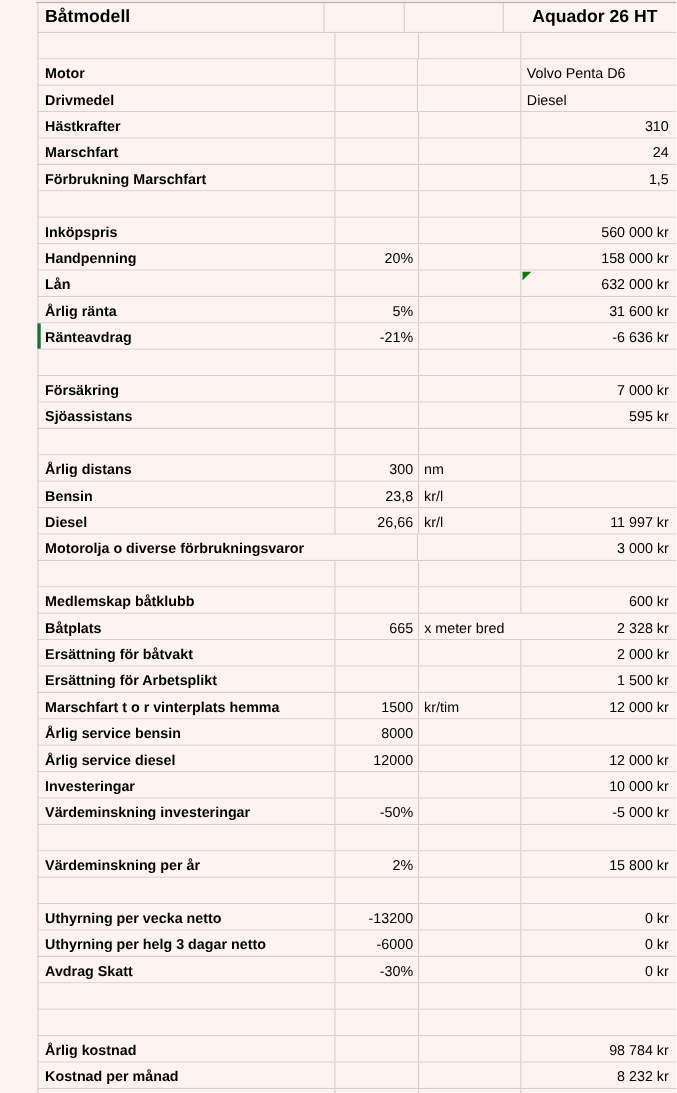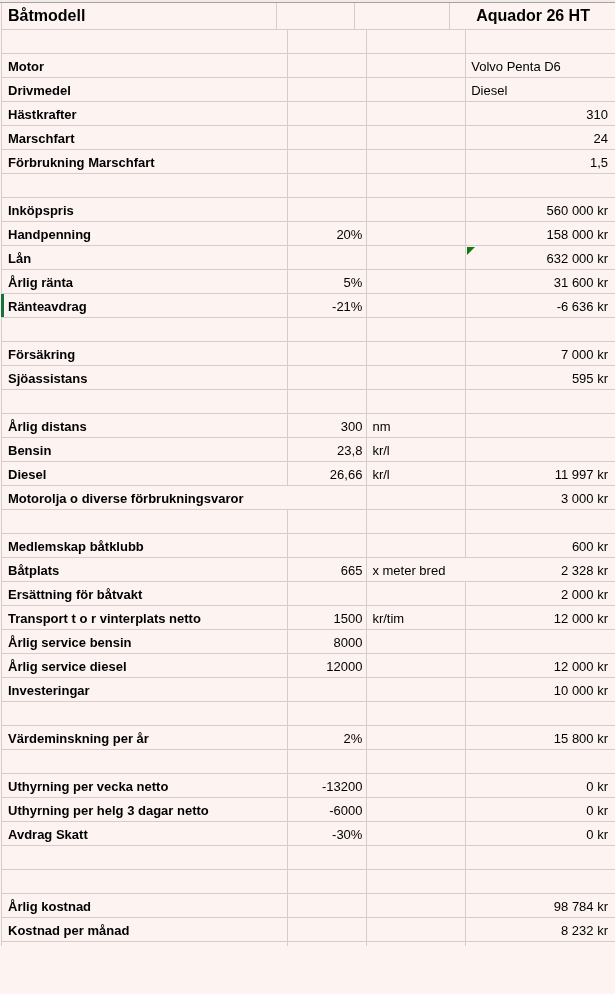--- a/index.html
+++ b/index.html
@@ -11,20 +11,21 @@
     --text:#000000;
   }
   *{box-sizing:border-box;margin:0;padding:0;}
   html,body{background:#fff;}
   body{font-family:"Liberation Sans", sans-serif; color:var(--text);}
   .sheet{
     position:relative;
     width:615px;height:994px;
     background:var(--bg);
     overflow:hidden;
+    padding-left:33px;
   }
   .top-edge{height:3px;background:#f0eae8;border-bottom:1px solid var(--topline);}
   .row{
     display:flex;
     margin-left:1px;
     border-left:1px solid var(--grid);
     border-bottom:1px solid var(--grid);
     height:24px;
     position:relative;
     background:var(--bg);
@@ -214,21 +215,27 @@
         <div class="cell cc">x meter bred</div>
         <div class="cell cd">2 328 kr</div>
       </div>
       <div class="row">
         <div class="cell ca bordered">Ersättning för båtvakt</div>
         <div class="cell cb bordered"></div>
         <div class="cell cc bordered"></div>
         <div class="cell cd">2 000 kr</div>
       </div>
       <div class="row">
-        <div class="cell ca bordered">Transport t o r vinterplats netto</div>
+        <div class="cell ca bordered">Ersättning för Arbetsplikt</div>
+        <div class="cell cb bordered"></div>
+        <div class="cell cc bordered"></div>
+        <div class="cell cd">1 500 kr</div>
+      </div>
+      <div class="row">
+        <div class="cell ca bordered">Marschfart t o r vinterplats hemma</div>
         <div class="cell cb bordered">1500</div>
         <div class="cell cc bordered">kr/tim</div>
         <div class="cell cd">12 000 kr</div>
       </div>
       <div class="row">
         <div class="cell ca bordered">Årlig service bensin</div>
         <div class="cell cb bordered">8000</div>
         <div class="cell cc bordered"></div>
         <div class="cell cd"></div>
       </div>
@@ -236,20 +243,26 @@
         <div class="cell ca bordered">Årlig service diesel</div>
         <div class="cell cb bordered">12000</div>
         <div class="cell cc bordered"></div>
         <div class="cell cd">12 000 kr</div>
       </div>
       <div class="row">
         <div class="cell ca bordered">Investeringar</div>
         <div class="cell cb bordered"></div>
         <div class="cell cc bordered"></div>
         <div class="cell cd">10 000 kr</div>
+      </div>
+      <div class="row">
+        <div class="cell ca bordered">Värdeminskning investeringar</div>
+        <div class="cell cb bordered">-50%</div>
+        <div class="cell cc bordered"></div>
+        <div class="cell cd">-5 000 kr</div>
       </div>
       <div class="row">
         <div class="cell ca bordered"></div>
         <div class="cell cb bordered"></div>
         <div class="cell cc bordered"></div>
         <div class="cell cd"></div>
       </div>
       <div class="row">
         <div class="cell ca bordered">Värdeminskning per år</div>
         <div class="cell cb bordered">2%</div>

